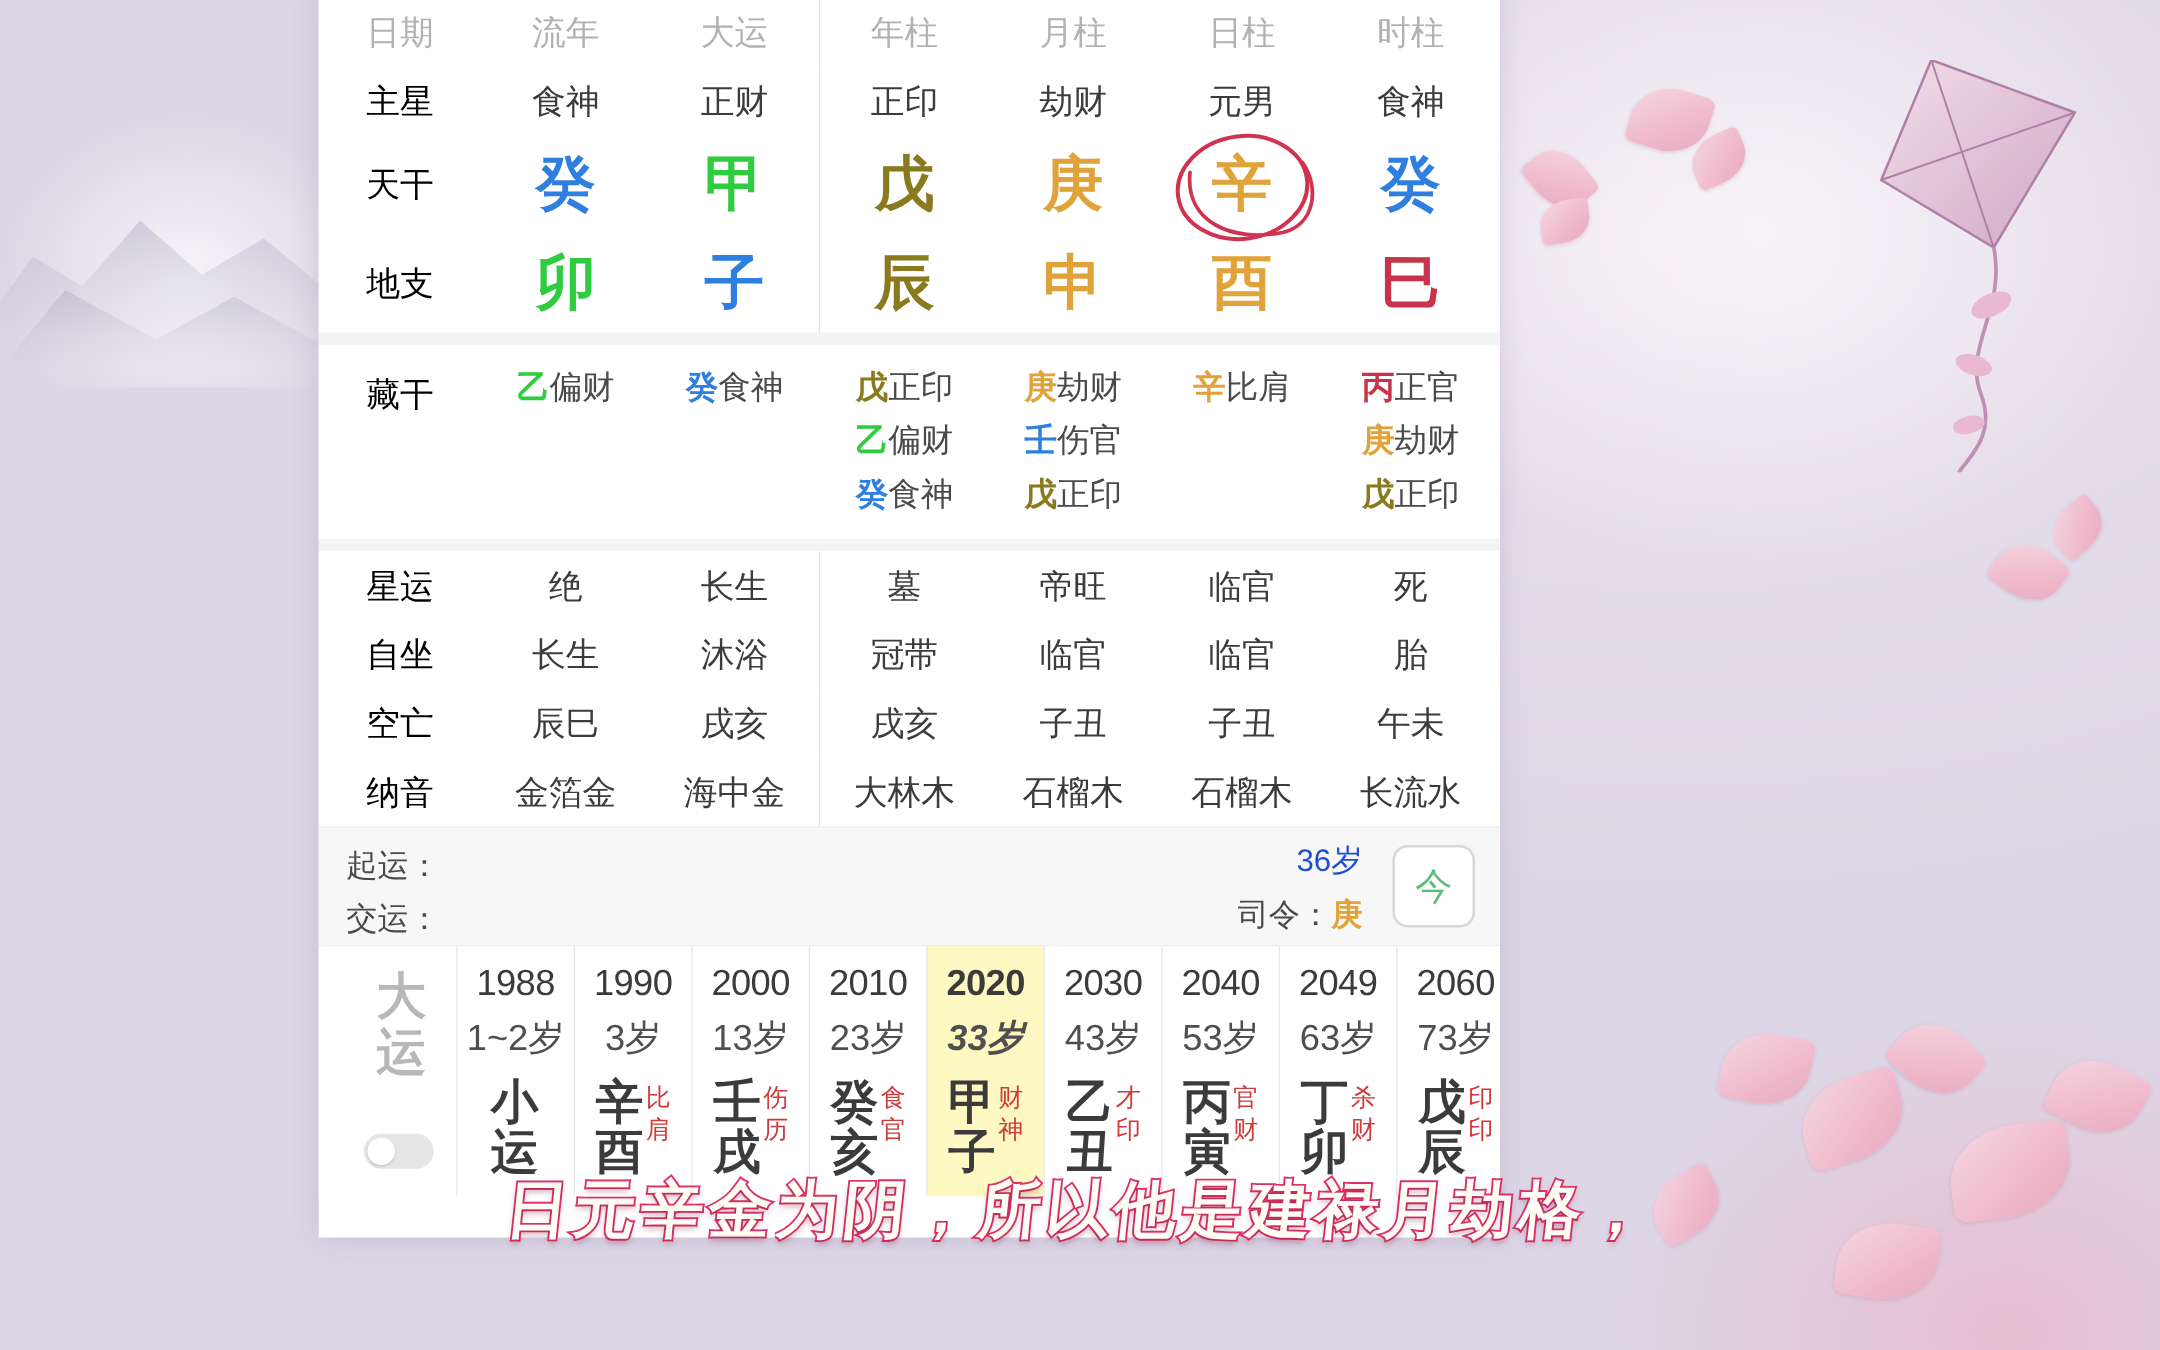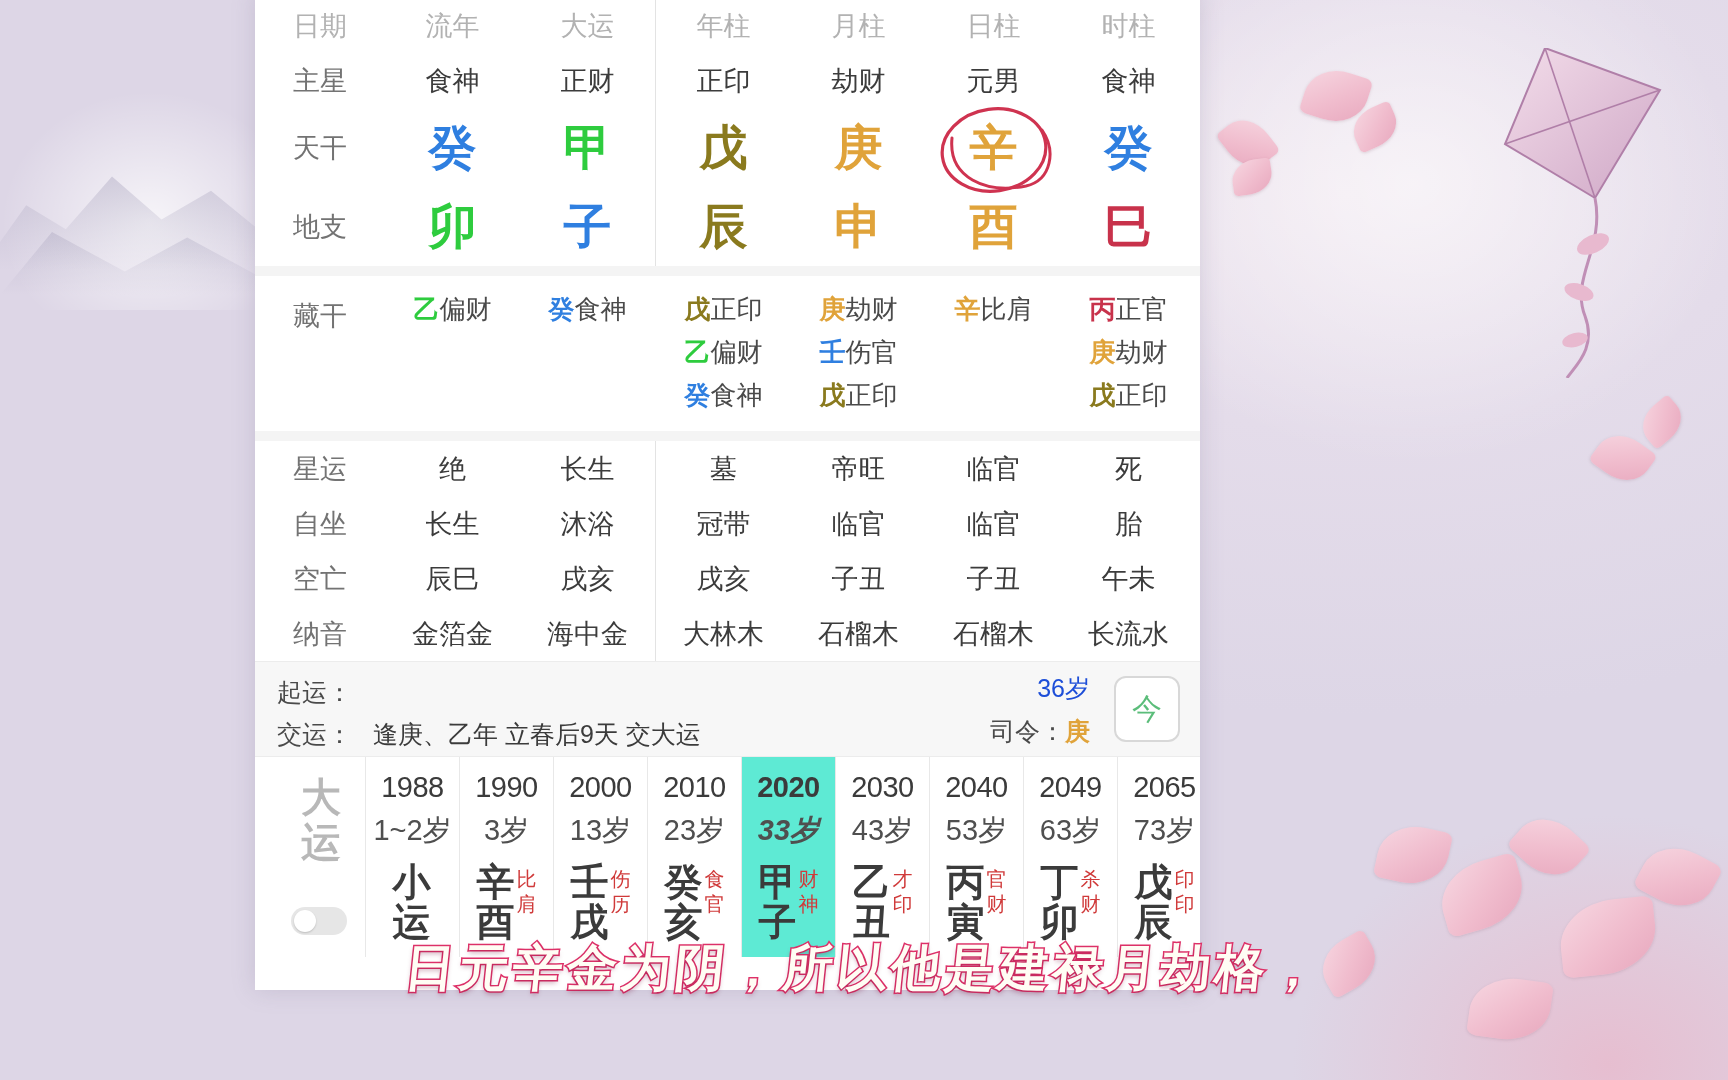--- a/index.html
+++ b/index.html
@@ -60,21 +60,21 @@
     width: 945px; height: 1000px;
     background: #ffffff;
     box-shadow: 0 0 22px rgba(120,110,140,.22);
   }
 
   
   .grid { display: grid; width: 100%; }
   .cols { grid-template-columns: 130px 135px 135px 1px 135px 135px 135px 135px; }
 
   .lbl {
-    color: #737373;
+    color: #000000;
     font-size: 27px;
     display: flex; align-items: center; justify-content: center;
   }
   .cell {
     display: flex; align-items: center; justify-content: center;
     color: #3c3c3c;
     font-size: 27px;
   }
   .vsep { background: #e3e3e3; }
 
@@ -163,21 +163,21 @@
     position:absolute; left: 110px; top: 0; right: 0; height: 200px;
     display: flex;
   }
   .dy-col {
     width: 94px; flex: 0 0 94px;
     border-left: 1px solid #e8e8e8;
     padding-top: 14px;
     display:flex; flex-direction:column; align-items:center;
     position: relative;
   }
-  .dy-col.active { background: #5eead4; }
+  .dy-col.active { background: #fef9c3; }
   .dy-year { font-size: 29px; color:#3b3b3b; letter-spacing:-.5px; }
   .dy-col.active .dy-year { font-weight: 700; }
   .dy-age { font-size: 29px; color:#4f4f4f; margin-top: 7px; }
   .dy-col.active .dy-age { font-weight: 700; font-style: italic; }
   .dy-pair { margin-top: 12px; display:flex; align-items:flex-start; }
   .dy-gz { font-size: 38px; font-weight:700; line-height:1.05; }
   .dy-tags { display:flex; flex-direction:column; font-size:20px; margin-left:2px; margin-top:4px; }
   .dy-tags span { line-height: 1.25; }
 
   
@@ -372,21 +372,20 @@
       <div class="cell">长流水</div>
     </div>
   </div>
 
   <div id="sec4">
     <div class="info-line">
       <span class="info-key">起运：</span>
     </div>
     <div class="info-line">
       <span class="info-key">交运：</span>
-      <span class="info-val">逢庚、乙年 立春后9天 交大运</span>
     </div>
 
     <div class="info-right" style="right:110px;">
       <div class="age-big">36岁</div>
       <div class="siling">
         <span>司令：</span><b>庚</b>
       </div>
     </div>
 
     <div class="today-btn">
@@ -504,21 +503,21 @@
               <div>丁</div>
               <div style="color: rgb(59, 59, 59);">卯</div>
             </div>
             <div class="dy-tags">
               <span style="color: rgb(208, 58, 58);">杀</span>
               <span style="color: rgb(208, 58, 58);">财</span>
             </div>
           </div>
         </div>
         <div class="dy-col">
-          <div class="dy-year">2065</div>
+          <div class="dy-year">2060</div>
           <div class="dy-age">73岁</div>
           <div class="dy-pair">
             <div class="dy-gz" style="color: rgb(59, 59, 59);">
               <div>戊</div>
               <div style="color: rgb(59, 59, 59);">辰</div>
             </div>
             <div class="dy-tags">
               <span style="color: rgb(208, 58, 58);">印</span>
               <span style="color: rgb(208, 58, 58);">印</span>
             </div>

